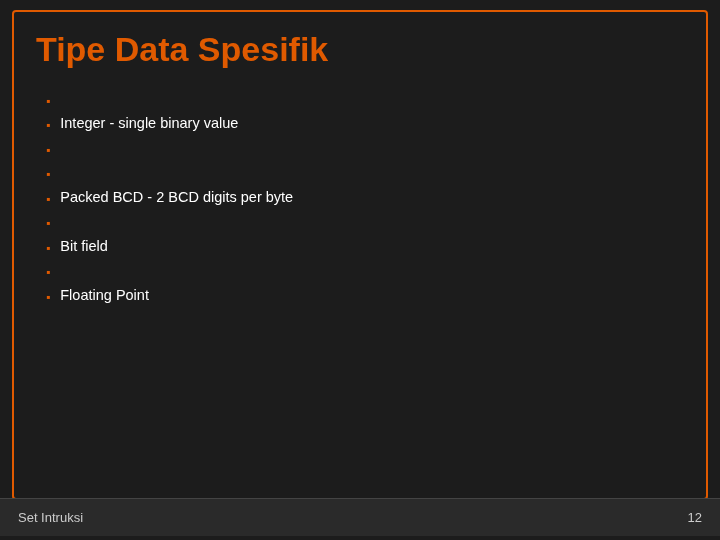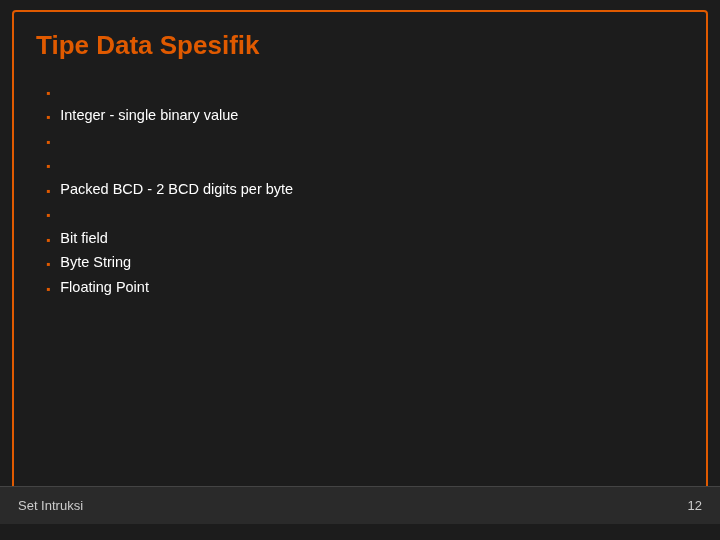--- a/index.html
+++ b/index.html
@@ -32,21 +32,21 @@
       flex: 1;
       padding: 18px 22px 10px 22px;
       border: 2px solid #e05a00;
       margin: 10px 12px 40px 12px;
       border-radius: 4px;
       position: relative;
     }
 
     .slide-title {
       color: #e05a00;
-      font-size: 26px;
+      font-size: 34px;
       font-weight: bold;
       margin-bottom: 18px;
       font-family: Arial, sans-serif;
     }
 
     .bullet-list {
       list-style: none;
       padding: 0;
       margin: 0 0 0 10px;
     }
@@ -62,21 +62,21 @@
 
     .bullet-list li .bullet-icon {
       color: #e05a00;
       font-size: 12px;
       margin-top: 4px;
       flex-shrink: 0;
     }
 
     .footer {
       position: absolute;
-      bottom: 16px;
+      bottom: 4px;
       left: 0;
       right: 0;
       height: 38px;
       background: #2a2a2a;
       display: flex;
       align-items: center;
       justify-content: space-between;
       padding: 12px 18px;
       border-top: 1px solid #444;
     }
@@ -119,21 +119,20 @@
         </li>
         <li>
           <span class="bullet-icon">▪</span>
         </li>
         <li>
           <span class="bullet-icon">▪</span>
           <span>Bit field</span>
         </li>
         <li>
           <span class="bullet-icon">▪</span>
-          <span>Byte String</span>
         </li>
         <li>
           <span class="bullet-icon">▪</span>
           <span>Floating Point</span>
         </li>
       </ul>
   </div>
 
   <div class="footer">
     <span class="footer-left">Set Intruksi</span>

